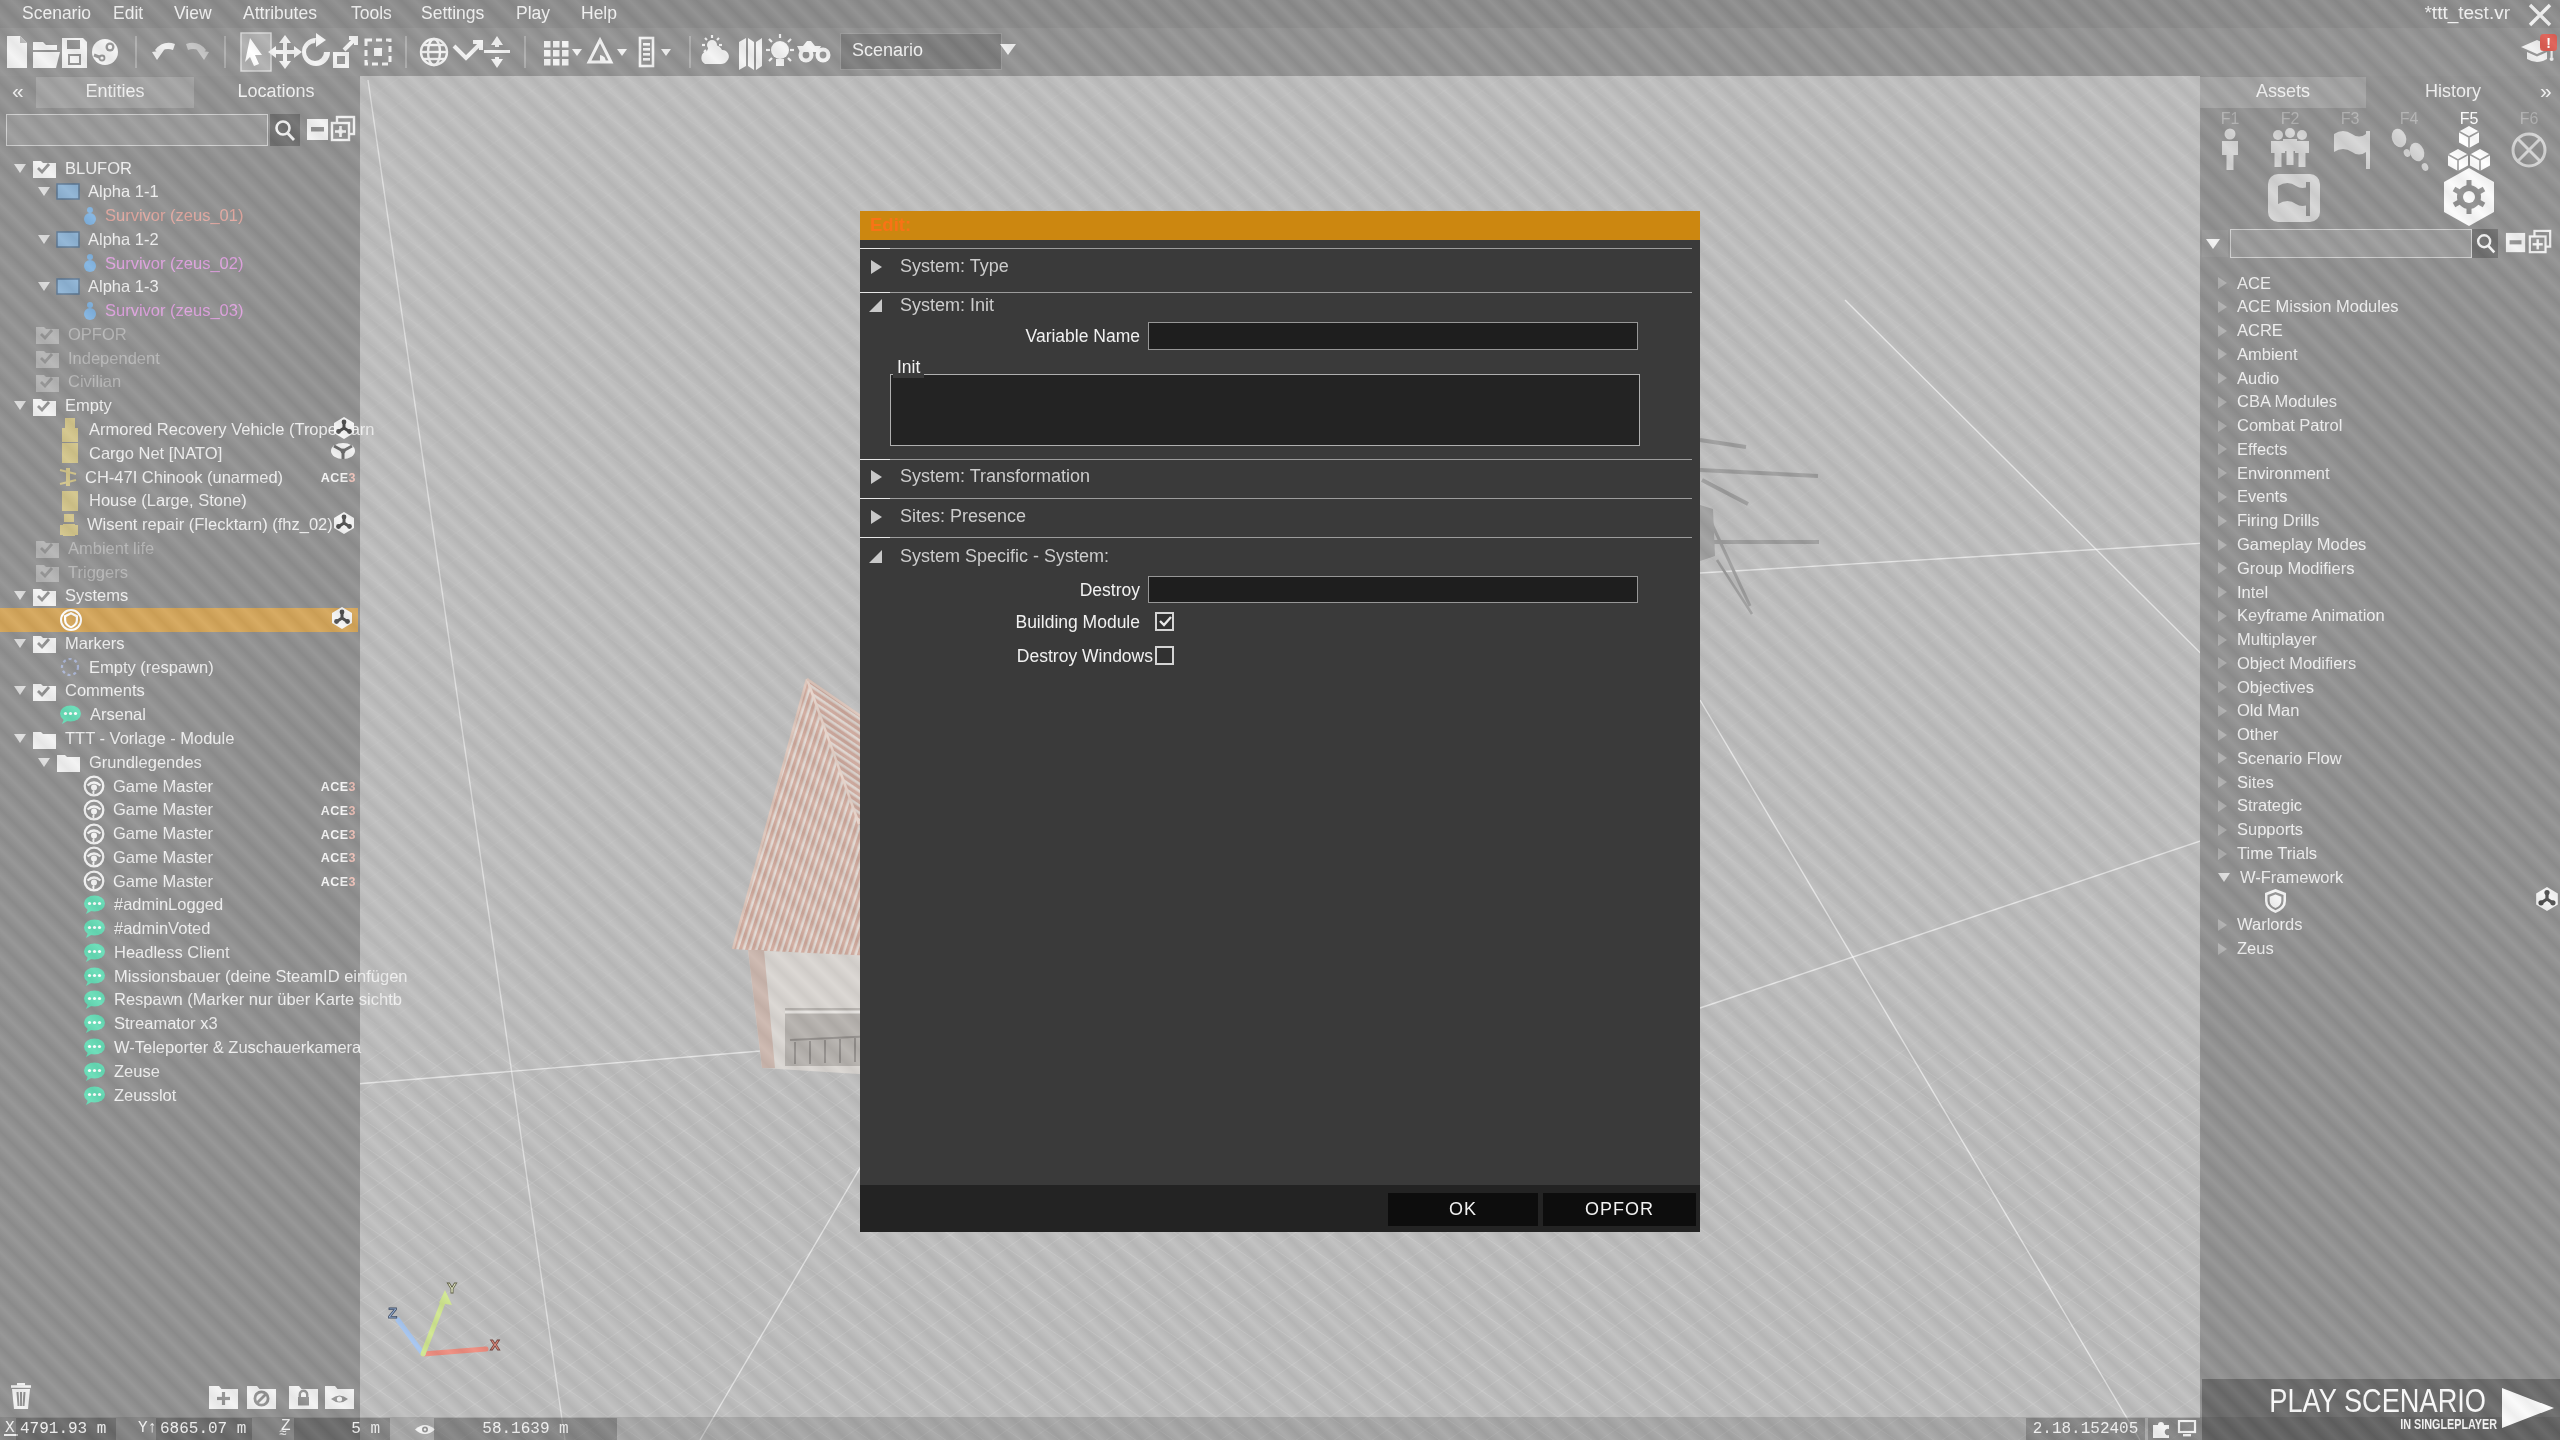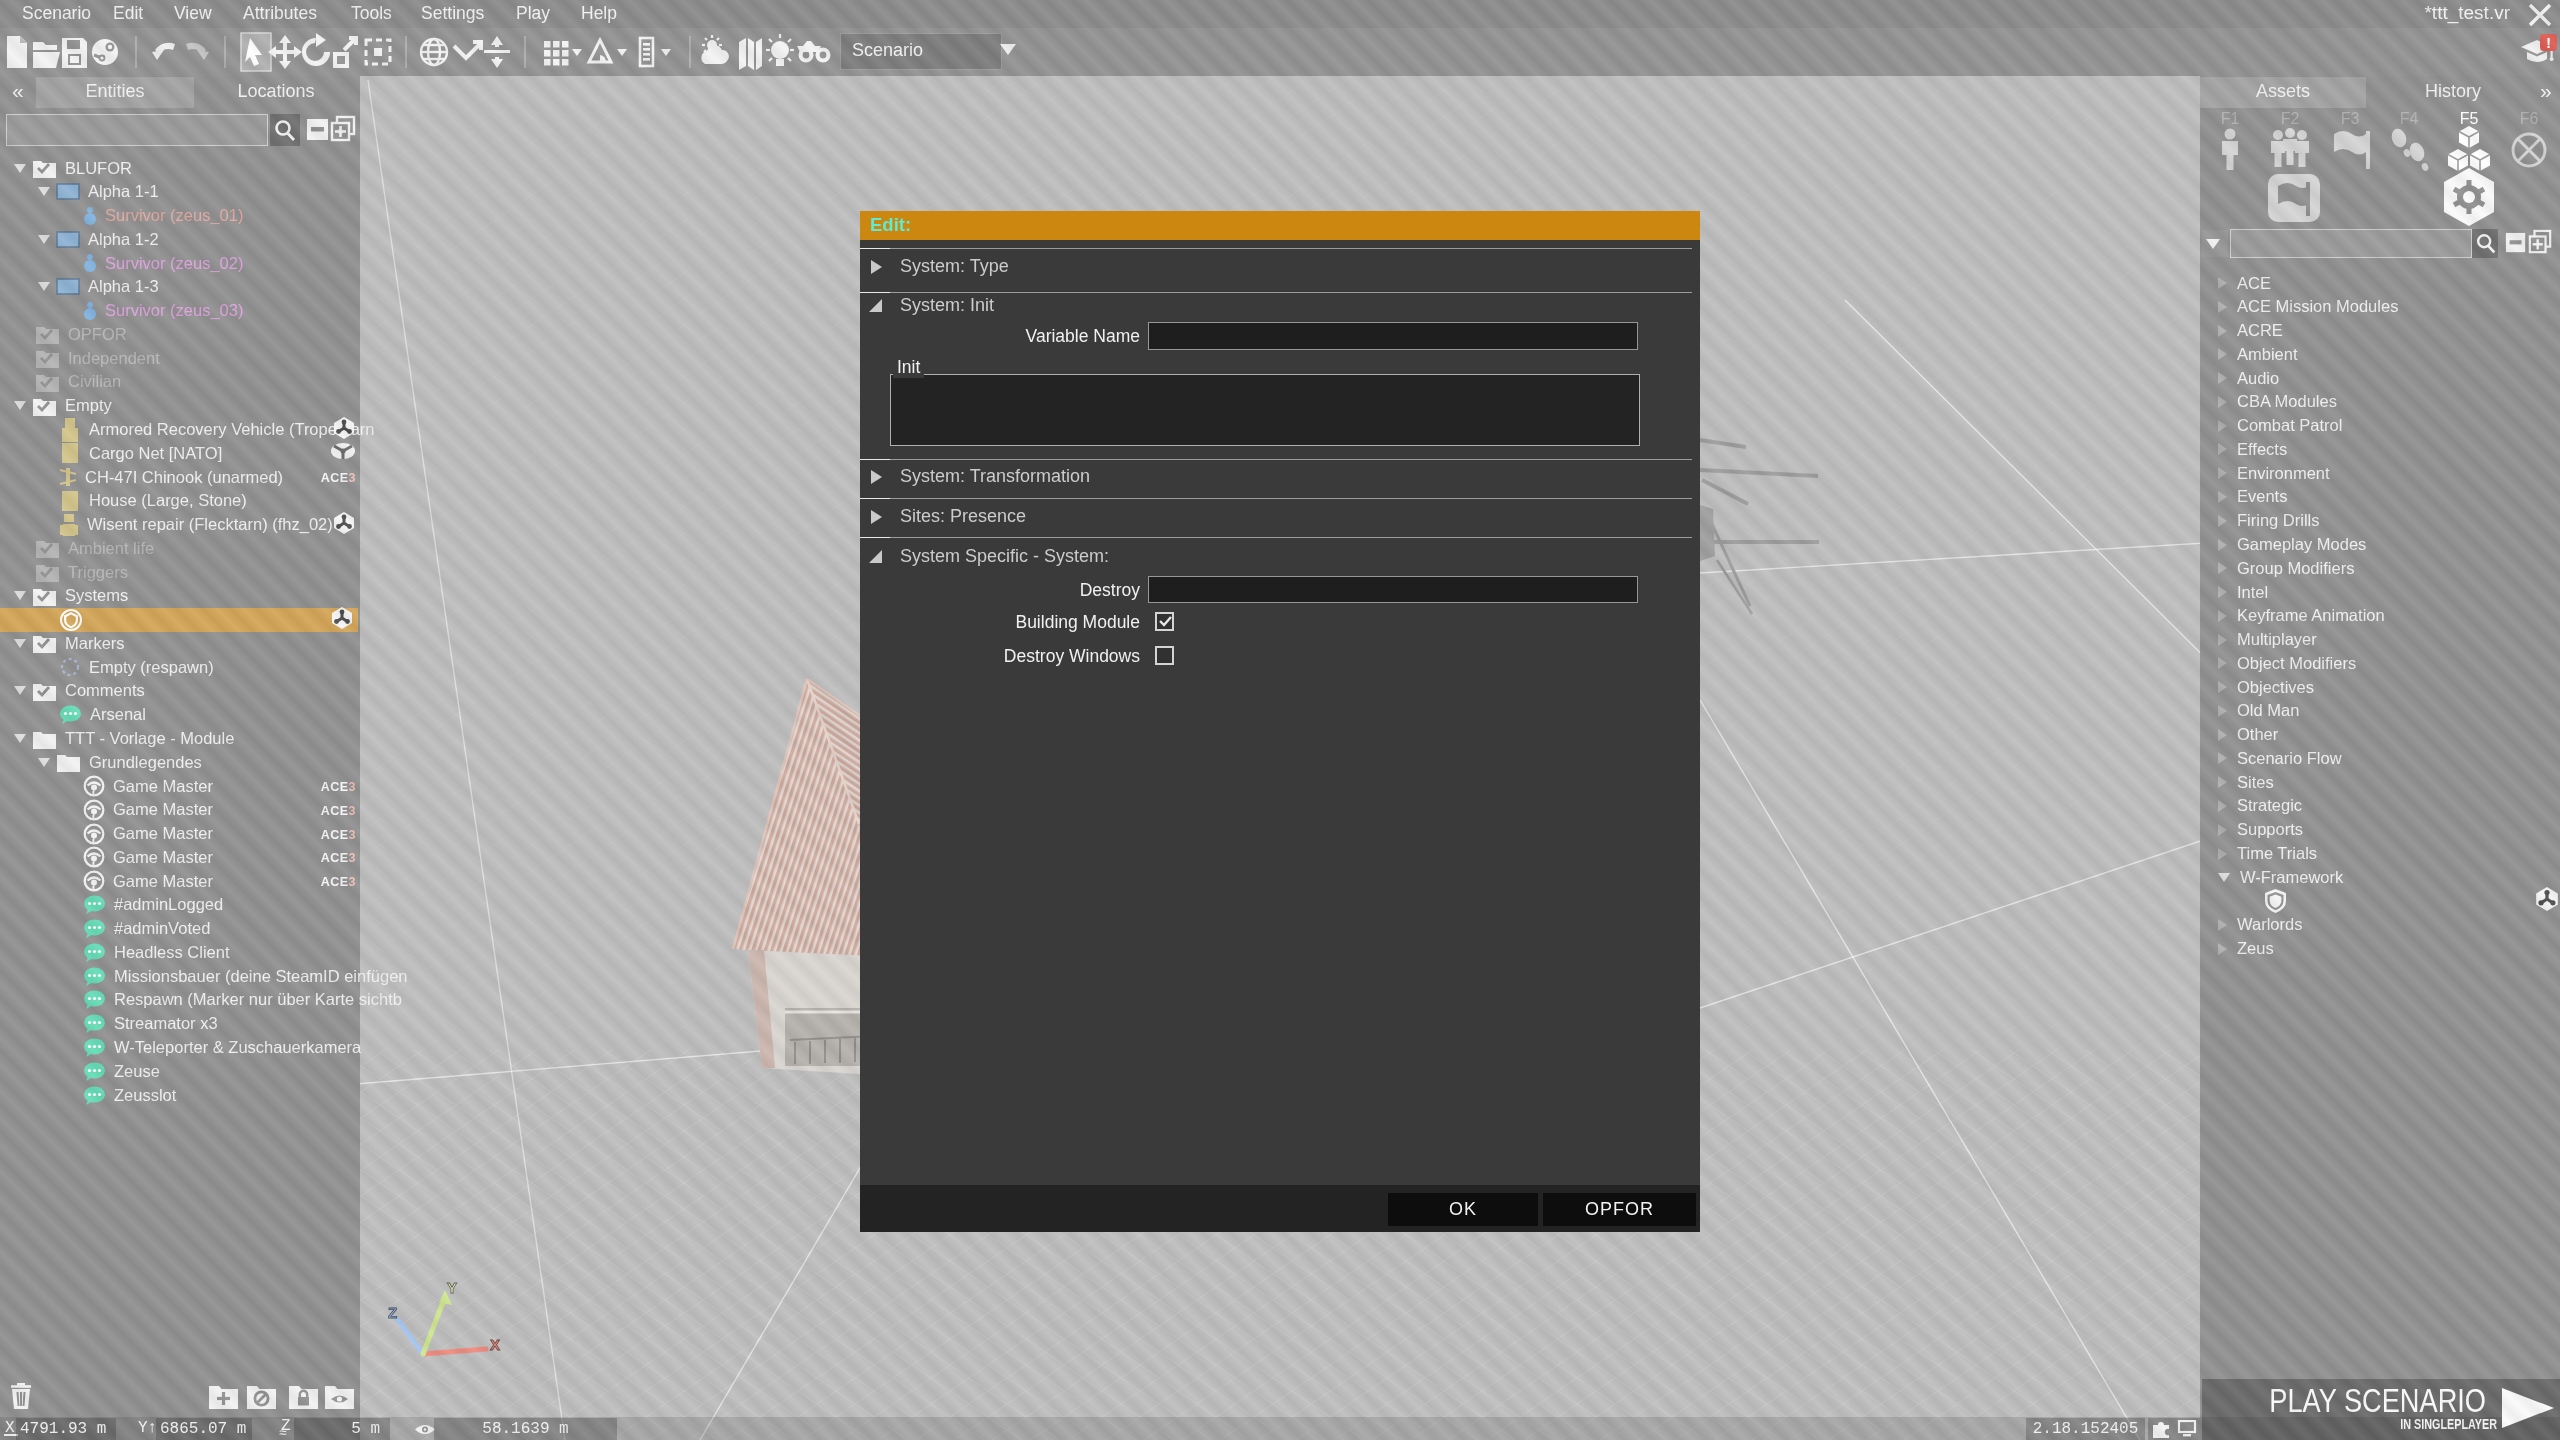--- a/index.html
+++ b/index.html
@@ -1072,21 +1072,21 @@
 <rect x="2" y="1" width="16" height="11" fill="none" stroke="#f2f2f2" stroke-width="2.2"></rect>
       <rect x="6" y="14" width="8" height="2.4" fill="#f2f2f2"></rect>
     </svg>
 <div class="abs" style="left:2202px;top:1379px;width:358px;height:61px;background:rgba(25,25,25,0.33);z-index:11"></div>
 <div class="abs" style="left:2200px;top:1381px;width:286px;text-align:right;font-size:34px;color:#fbfbfb;z-index:12;white-space:nowrap;transform:scaleX(0.80);transform-origin:right center">PLAY SCENARIO</div>
 <div class="abs" style="left:2240px;top:1415px;width:257px;text-align:right;font-size:15px;font-weight:bold;color:#f4f4f4;z-index:12;white-space:nowrap;transform:scaleX(0.72);transform-origin:right center">IN SINGLEPLAYER</div>
 <div class="abs" style="left:2502px;top:1388px;width:0;height:0;border-left:52px solid #fafafa;border-top:20px solid transparent;border-bottom:20px solid transparent;z-index:12"></div>
 <div id="wash"></div>
 <div id="dialog" class="abs" style="left:860px;top:211px;width:840px;height:1021px;background:#3a3a3a">
 <div class="abs" style="left:0;top:0;width:840px;height:29px;background:#cc8710"></div>
-<div class="abs" style="left:10px;top:3px;font-size:18.5px;color:#5eead4;font-weight:bold">Edit:</div>
+<div class="abs" style="left:10px;top:3px;font-size:18.5px;color:#f97316;font-weight:bold">Edit:</div>
 <div class="abs" style="left:8px;top:37px;width:824px;height:1px;background:#9c9c9c"></div>
 <div class="abs" style="left:0px;top:37px;width:30px;height:1px;background:#e8e8e8"></div>
 <div class="abs" style="left:11px;top:49px;width:0;height:0;border-left:11px solid #c9c9c9;border-top:7px solid transparent;border-bottom:7px solid transparent"></div>
 <div class="abs" style="left:40px;top:45px;font-size:18px;color:#cccccc">System: Type</div>
 <div class="abs" style="left:8px;top:81px;width:824px;height:1px;background:#9c9c9c"></div>
 <div class="abs" style="left:0px;top:81px;width:30px;height:1px;background:#e8e8e8"></div>
 <svg class="abs" style="left:8px;top:87px" width="15" height="15" viewBox="0 0 15 15">
         <polygon points="1,14 14,1 14,14" fill="#c9c9c9"></polygon>
       </svg>
 <div class="abs" style="left:40px;top:84px;font-size:18px;color:#cccccc">System: Init</div>
@@ -1108,18 +1108,18 @@
         <polygon points="1,14 14,1 14,14" fill="#c9c9c9"></polygon>
       </svg>
 <div class="abs" style="left:40px;top:335px;font-size:18px;color:#cccccc">System Specific - System:</div>
 <div class="lbl" style="left:0;top:369px;width:280px">Destroy</div>
 <div class="inp" style="left:288px;top:365px;width:490px;height:27px"></div>
 <div class="lbl" style="left:0;top:401px;width:280px">Building Module</div>
 <div class="chk" style="left:295px;top:401px"></div>
 <svg class="abs" style="left:297px;top:402px" width="16" height="16" viewBox="0 0 16 16">
         <path d="M3 8 l4 4 7 -8" stroke="#e8e8e8" stroke-width="2.4" fill="none"></path>
       </svg>
-<div class="lbl" style="left:0;top:435px;width:280px">Destroy Windows</div>
+<div class="lbl" style="left:13px;top:435px;width:280px">Destroy Windows</div>
 <div class="chk" style="left:295px;top:435px"></div>
 <div class="abs" style="left:0;top:974px;width:840px;height:47px;background:#232323"></div>
 <div class="abs" style="left:528px;top:982px;width:150px;height:33px;background:#0d0d0d;color:#f2f2f2;font-size:18px;letter-spacing:1px;display:flex;align-items:center;justify-content:center">OK</div>
 <div class="abs" style="left:683px;top:982px;width:153px;height:33px;background:#0d0d0d;color:#f2f2f2;font-size:18px;letter-spacing:1px;display:flex;align-items:center;justify-content:center">OPFOR</div>
 </div>
 </div>
 </body></html>

